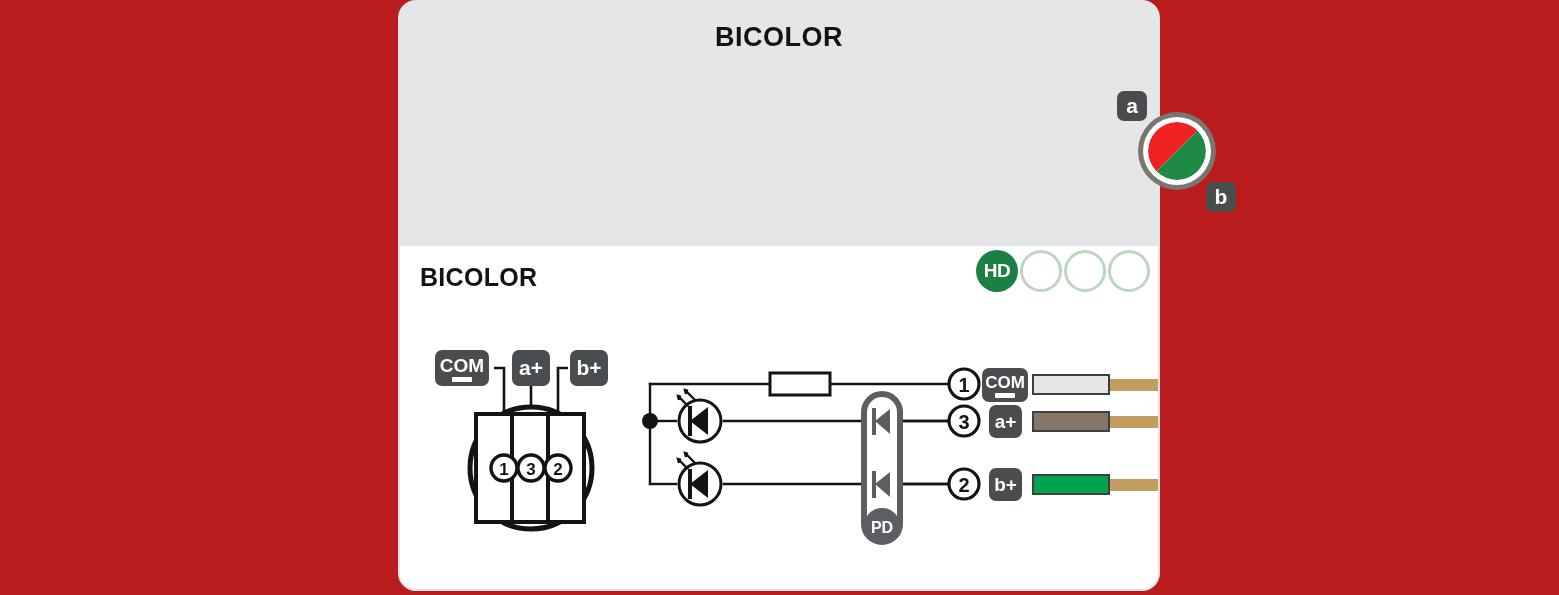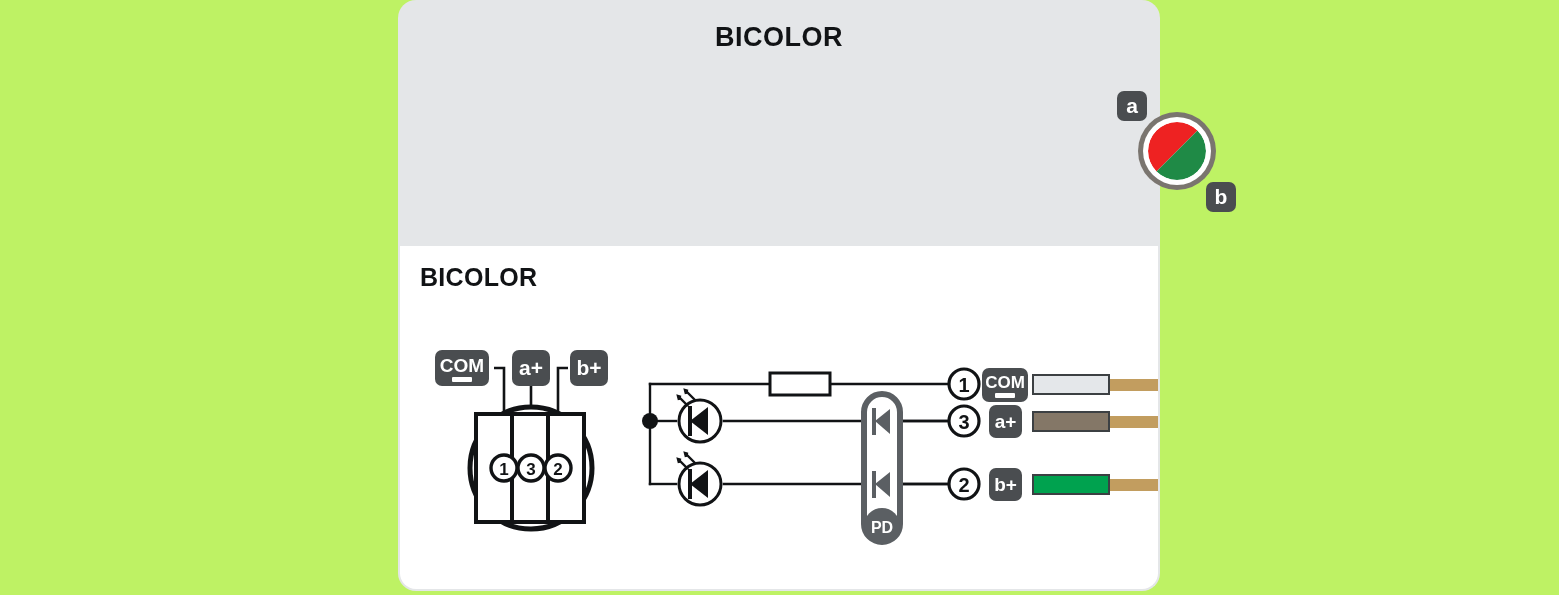--- a/index.html
+++ b/index.html
@@ -8,21 +8,21 @@
     background: #ffffff;
     width: 1559px;
     height: 595px;
     overflow: hidden;
     font-family: "Liberation Sans", sans-serif;
   }
   #root {
     position: relative;
     width: 1559px;
     height: 595px;
-    background: #bef264;
+    background: #b91c1c;
   }
 
   
   .top-panel {
     position: absolute;
     left: 398px;
     top: 0px;
     width: 762px;
     height: 246px;
     background: #e4e6e8;
@@ -226,20 +226,26 @@
       </div>
     </div>
 
     <div class="badge badge-b">b</div>
   </div>
 
   <div class="bottom-panel">
 
     <div class="panel-title">BICOLOR</div>
 
+    <div class="hd-row">
+      <div class="hd-badge" style="background: rgb(26, 128, 67);">HD</div>
+      <div class="hd-ring" style="border-color: rgb(189, 214, 192);"></div>
+      <div class="hd-ring" style="border-color: rgb(189, 214, 192);"></div>
+      <div class="hd-ring" style="border-color: rgb(189, 214, 192);"></div>
+    </div>
   </div>
 
   <svg class="diagram-svg" style="left:398px; top:246px;" viewBox="0 0 762 345">
 
     <g stroke="#111315" stroke-width="2.6" fill="none">
       <path d="M 96 122 L 106 122 L 106 224"></path>
       <path d="M 133 122 L 133 224"></path>
       <path d="M 170 122 L 160 122 L 160 224"></path>
     </g>
 

